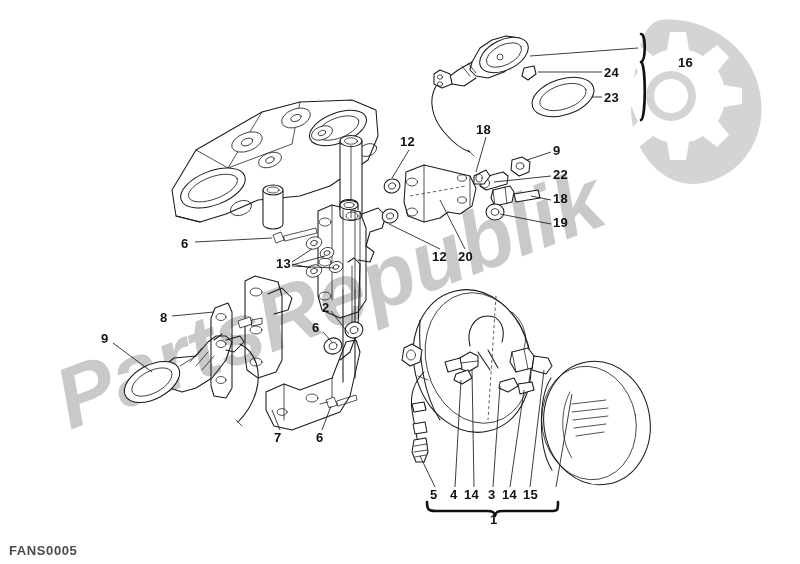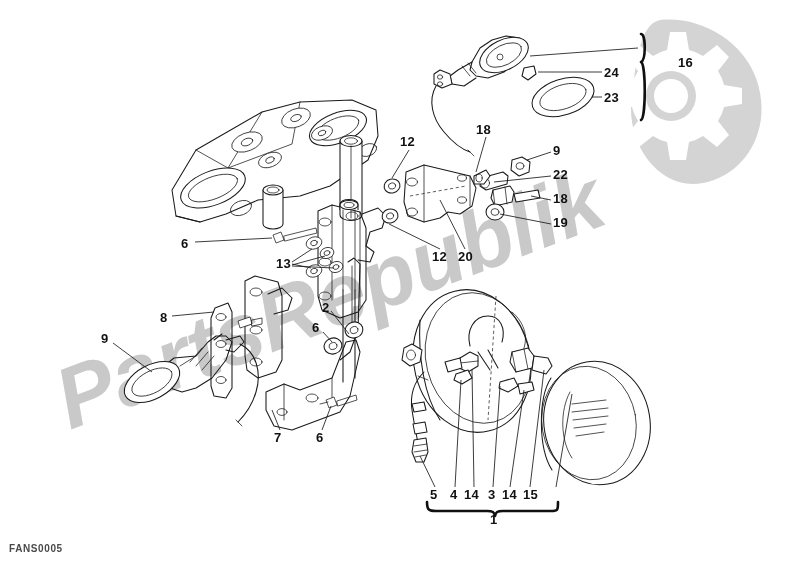--- a/index.html
+++ b/index.html
@@ -3,21 +3,21 @@
 <meta charset="utf-8">
 <style>
   html,body{margin:0;padding:0;background:#ffffff;}
   body{width:800px;height:564px;overflow:hidden;
        font-family:"Liberation Sans",sans-serif;color:#000;}
   #stage{position:relative;width:800px;height:564px;background:#fff;}
   #art{position:absolute;left:0;top:0;width:800px;height:564px;}
   .cal{position:absolute;font-weight:bold;font-size:13px;color:#111;
        font-family:"Liberation Sans",sans-serif;white-space:nowrap;
        letter-spacing:0.3px;}
-  #dwgcode{position:absolute;left:9px;top:543px;font-size:10px;
+  #dwgcode{position:absolute;left:9px;top:543px;font-size:13px;
            font-weight:bold;color:#4a4a4a;letter-spacing:0.6px;
            font-family:"Liberation Sans",sans-serif;}
   .wmtext{font-family:"Liberation Sans",sans-serif;font-weight:bold;
           font-style:italic;font-size:86px;}
 </style>
 </head>
 <body>
 
 <div id="stage">
 

